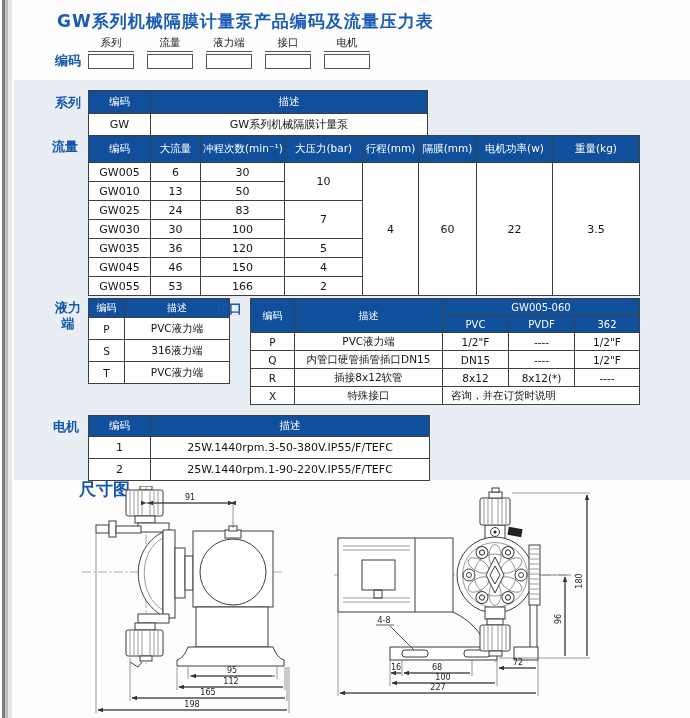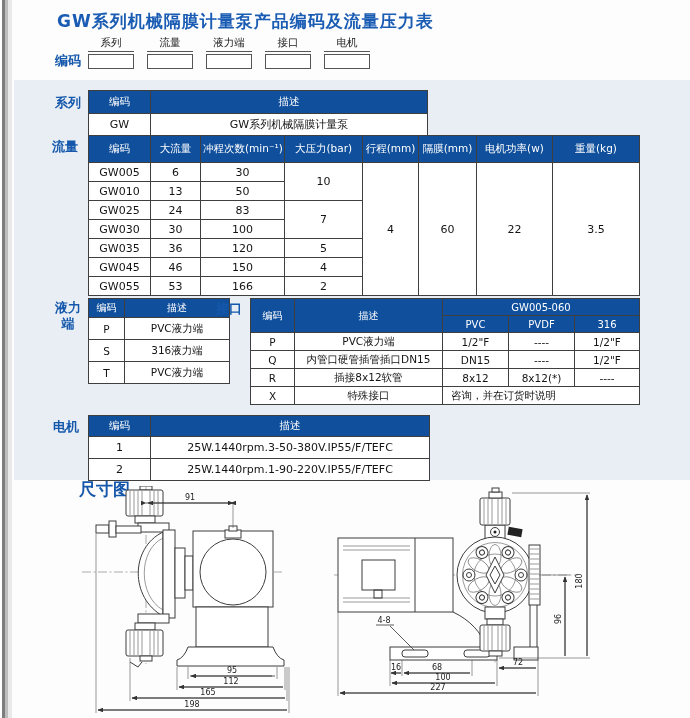--- a/index.html
+++ b/index.html
@@ -219,21 +219,21 @@
     </colgroup>
   <tbody>
       <tr>
     <th rowspan="2">编码</th>
     <th rowspan="2">描述</th>
     <th colspan="3">GW005-060</th>
   </tr>
   <tr>
     <th>PVC</th>
     <th>PVDF</th>
-    <th>316</th>
+    <th>362</th>
   </tr>
   <tr>
     <td>P</td>
     <td>PVC液力端</td>
     <td>1/2"F</td>
     <td>----</td>
     <td>1/2"F</td>
   </tr>
   <tr>
     <td>Q</td>

